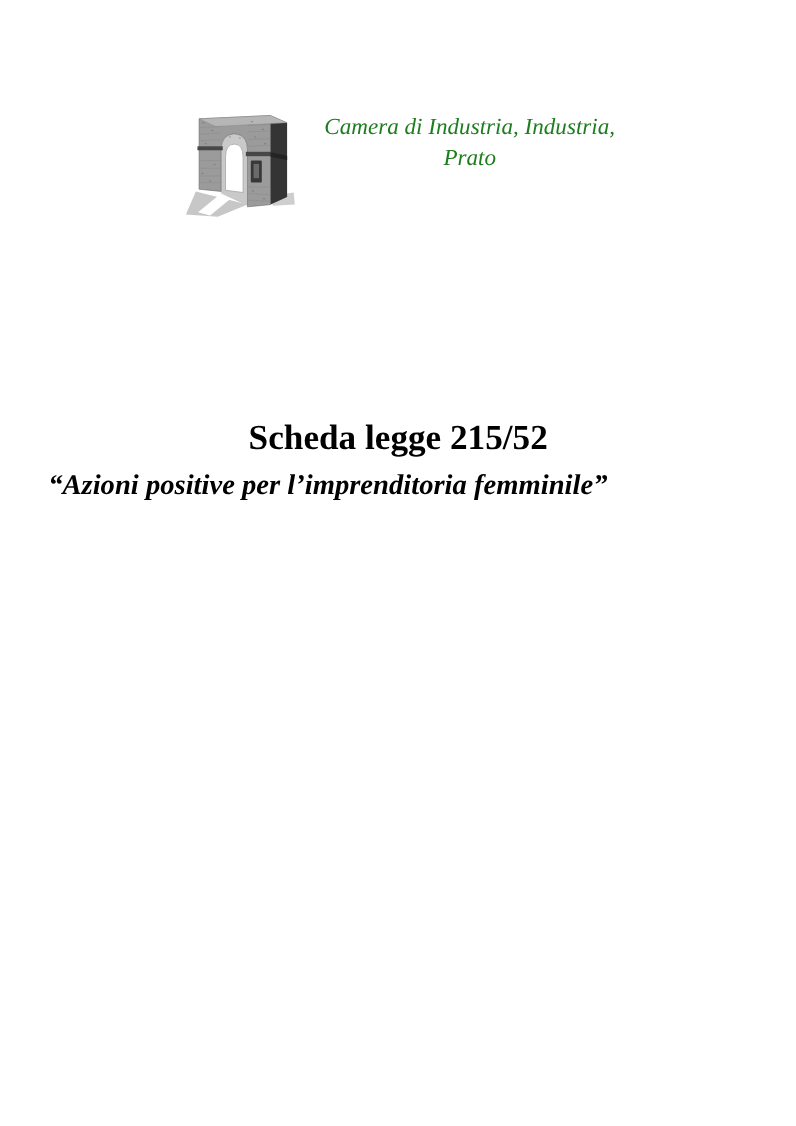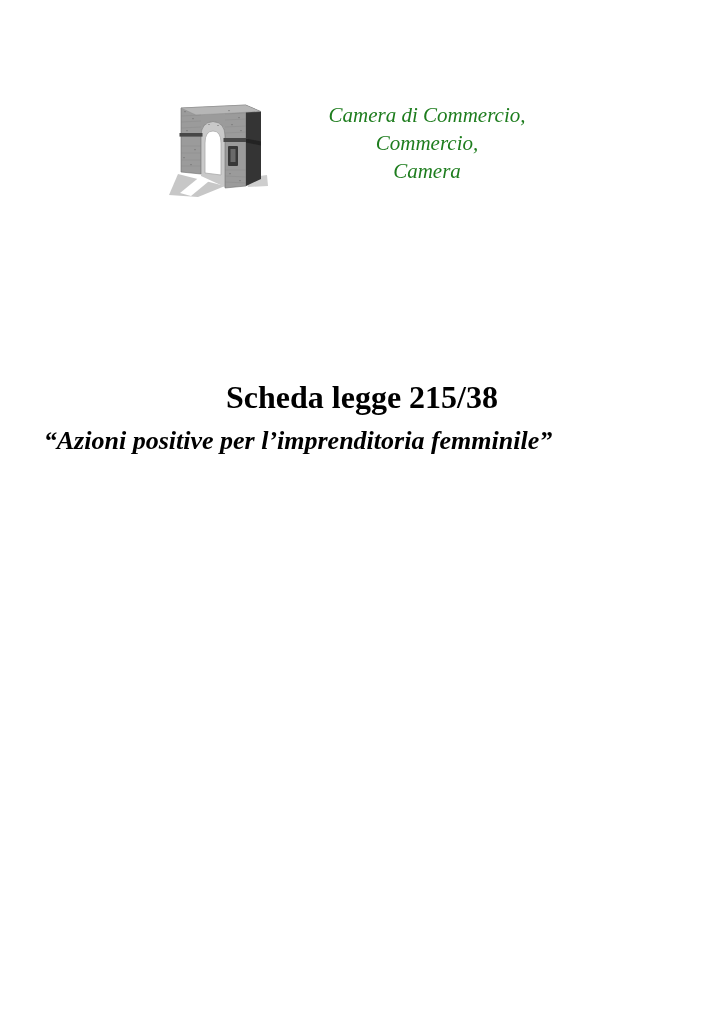--- a/index.html
+++ b/index.html
@@ -120,21 +120,21 @@
 
       <rect x="11.5" y="37" width="23" height="3.6" fill="#474747"></rect>
       <rect x="55.5" y="42" width="24" height="4" fill="#474747"></rect>
       <polygon points="78,42.5 93,45.5 93,49.5 78,46.5" fill="#232323"></polygon>
 
       <rect x="60" y="50" width="10" height="20" rx="1" fill="#383838"></rect>
       <rect x="62.5" y="53" width="5" height="13" fill="#6a6a6a"></rect>
     </svg>
 
     <div class="org-block">
-      <div>Camera di Commercio, Commercio,</div>
-      <div>Camera</div>
+      <div>Camera di Industria, Industria,</div>
+      <div>Prato</div>
     </div>
   </div>
 
-  <h1 class="doc-title">Scheda legge 215/38</h1>
+  <h1 class="doc-title">Scheda legge 215/52</h1>
   <h2 class="doc-subtitle">“Azioni positive per l’imprenditoria femminile”</h2>
 
 </div>
 
 </body></html>

